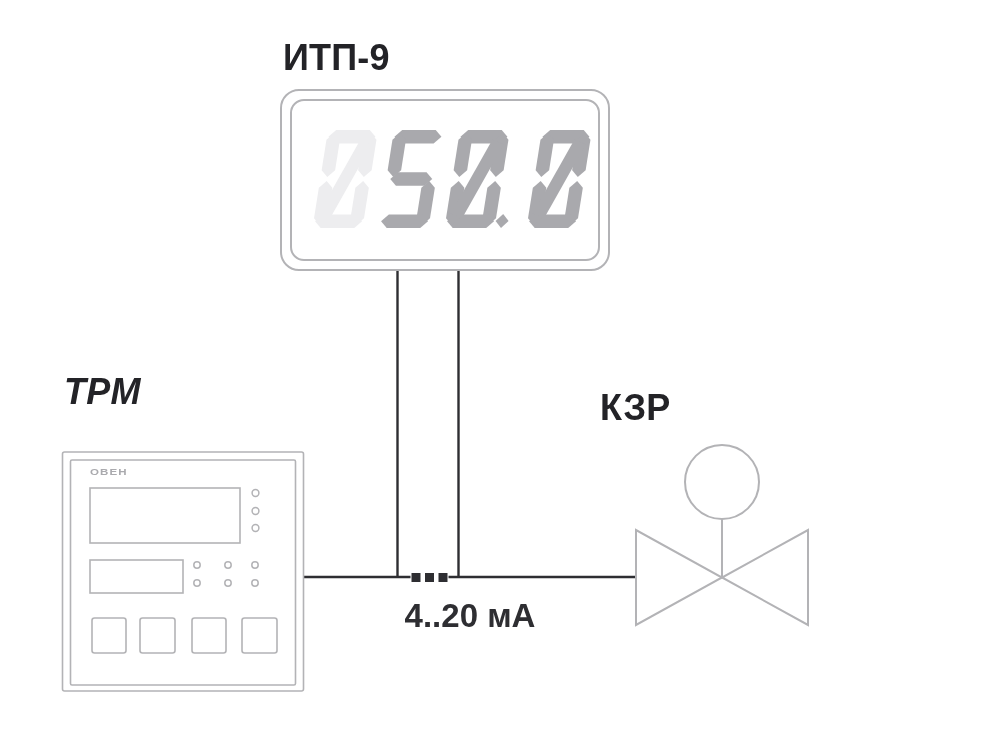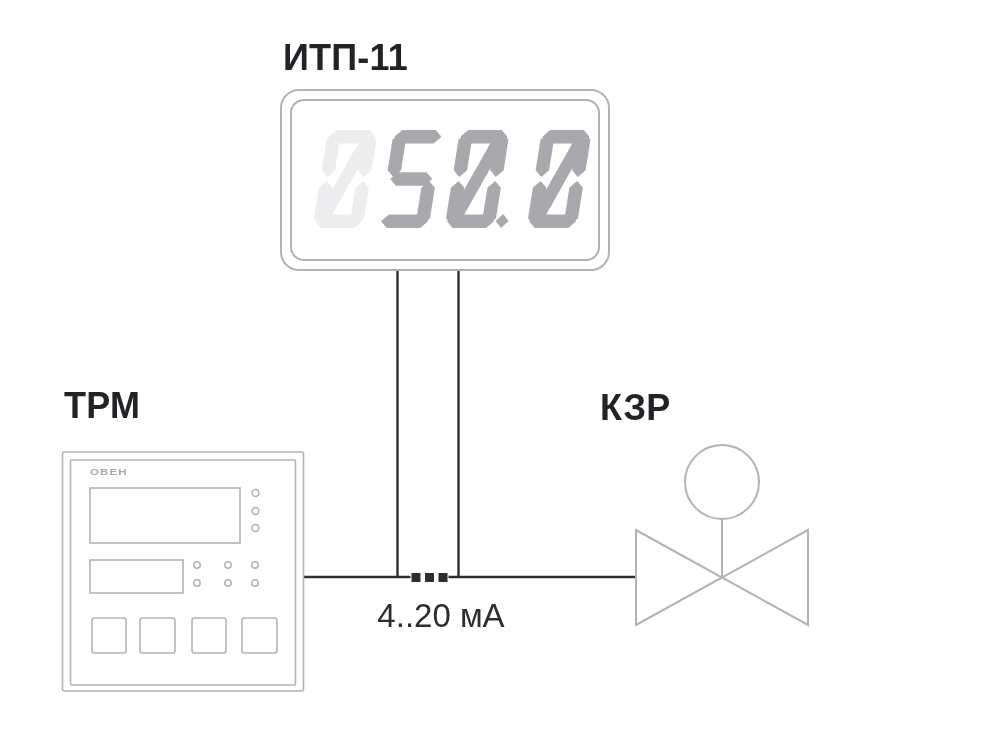--- a/index.html
+++ b/index.html
@@ -6,22 +6,22 @@
   body{
     width:1000px;height:742px;position:relative;overflow:hidden;
     font-family:"Liberation Sans", sans-serif;
   }
   .stage{position:absolute;inset:0;width:1000px;height:742px;}
   .device-label{
     position:absolute;font-size:36px;font-weight:700;line-height:36px;
     color:var(--c-text);letter-spacing:0.2px;white-space:nowrap;
   }
   .signal-label{
-    position:absolute;left:366px;top:597px;width:150px;text-align:center;
-    font-size:33px;font-weight:400;color:var(--c-dark);white-space:nowrap;
+    position:absolute;left:395px;top:597px;width:150px;text-align:center;
+    font-size:33px;font-weight:700;color:var(--c-dark);white-space:nowrap;
   }
   .brand-logo{
     position:absolute;left:90px;top:466px;font-size:11px;font-weight:700;
     color:var(--c-logo);letter-spacing:1px;transform:scale(1.05,0.9);
     transform-origin:left top;white-space:nowrap;
   }
   svg{position:absolute;left:0;top:0;}
   .frame{fill:none;stroke:var(--c-frame);}
   .darkline{stroke:var(--c-dark);stroke-width:2.4;fill:none;}
   .darksq{fill:var(--c-dark);}
@@ -106,18 +106,18 @@
           <polygon points="43.25,3 50,9.75 50,40.25 43.25,47 36.5,40.25 36.5,9.75"></polygon>
           <polygon points="43.25,51 50,57.75 50,88.25 43.25,95 36.5,88.25 36.5,57.75"></polygon>
           <polygon points="1.5,91.25 8.25,84.5 41.75,84.5 48.5,91.25 41.75,98 8.25,98"></polygon>
           <polygon points="6.75,51 13.5,57.75 13.5,88.25 6.75,95 0,88.25 0,57.75"></polygon>
           <polygon points="6.75,3 13.5,9.75 13.5,40.25 6.75,47 0,40.25 0,9.75"></polygon>
           <polygon points="4,83.6 34,9.6 46,14.4 16,88.4"></polygon>
         </g>
       </g>
   </svg>
 
-  <div class="device-label" style="left:283px;top:40px;">ИТП-11</div>
-  <div class="device-label" style="left:64px;top:388px;">ТРМ</div>
+  <div class="device-label" style="left:283px;top:40px;">ИТП-9</div>
+  <div class="device-label" style="left:64px;top:374px;font-style:italic;">ТРМ</div>
   <div class="device-label" style="left:600px;top:390px;">КЗР</div>
   <div class="signal-label">4..20 мА</div>
   <div class="brand-logo">ОВЕН</div>
 </div>
 
 </body></html>

